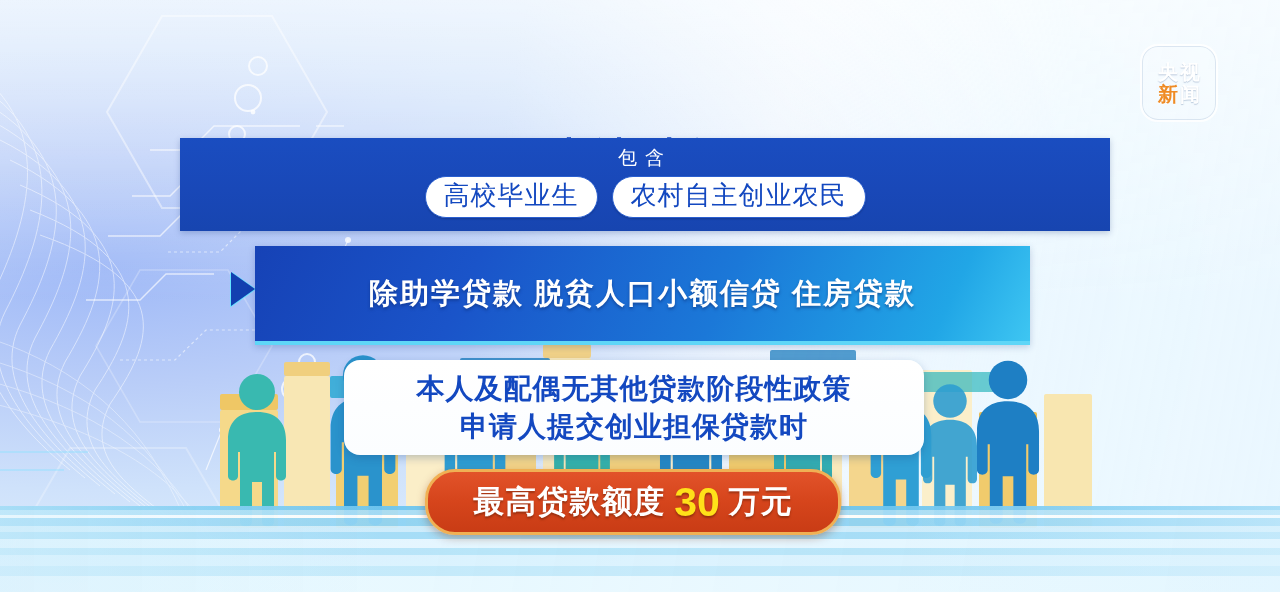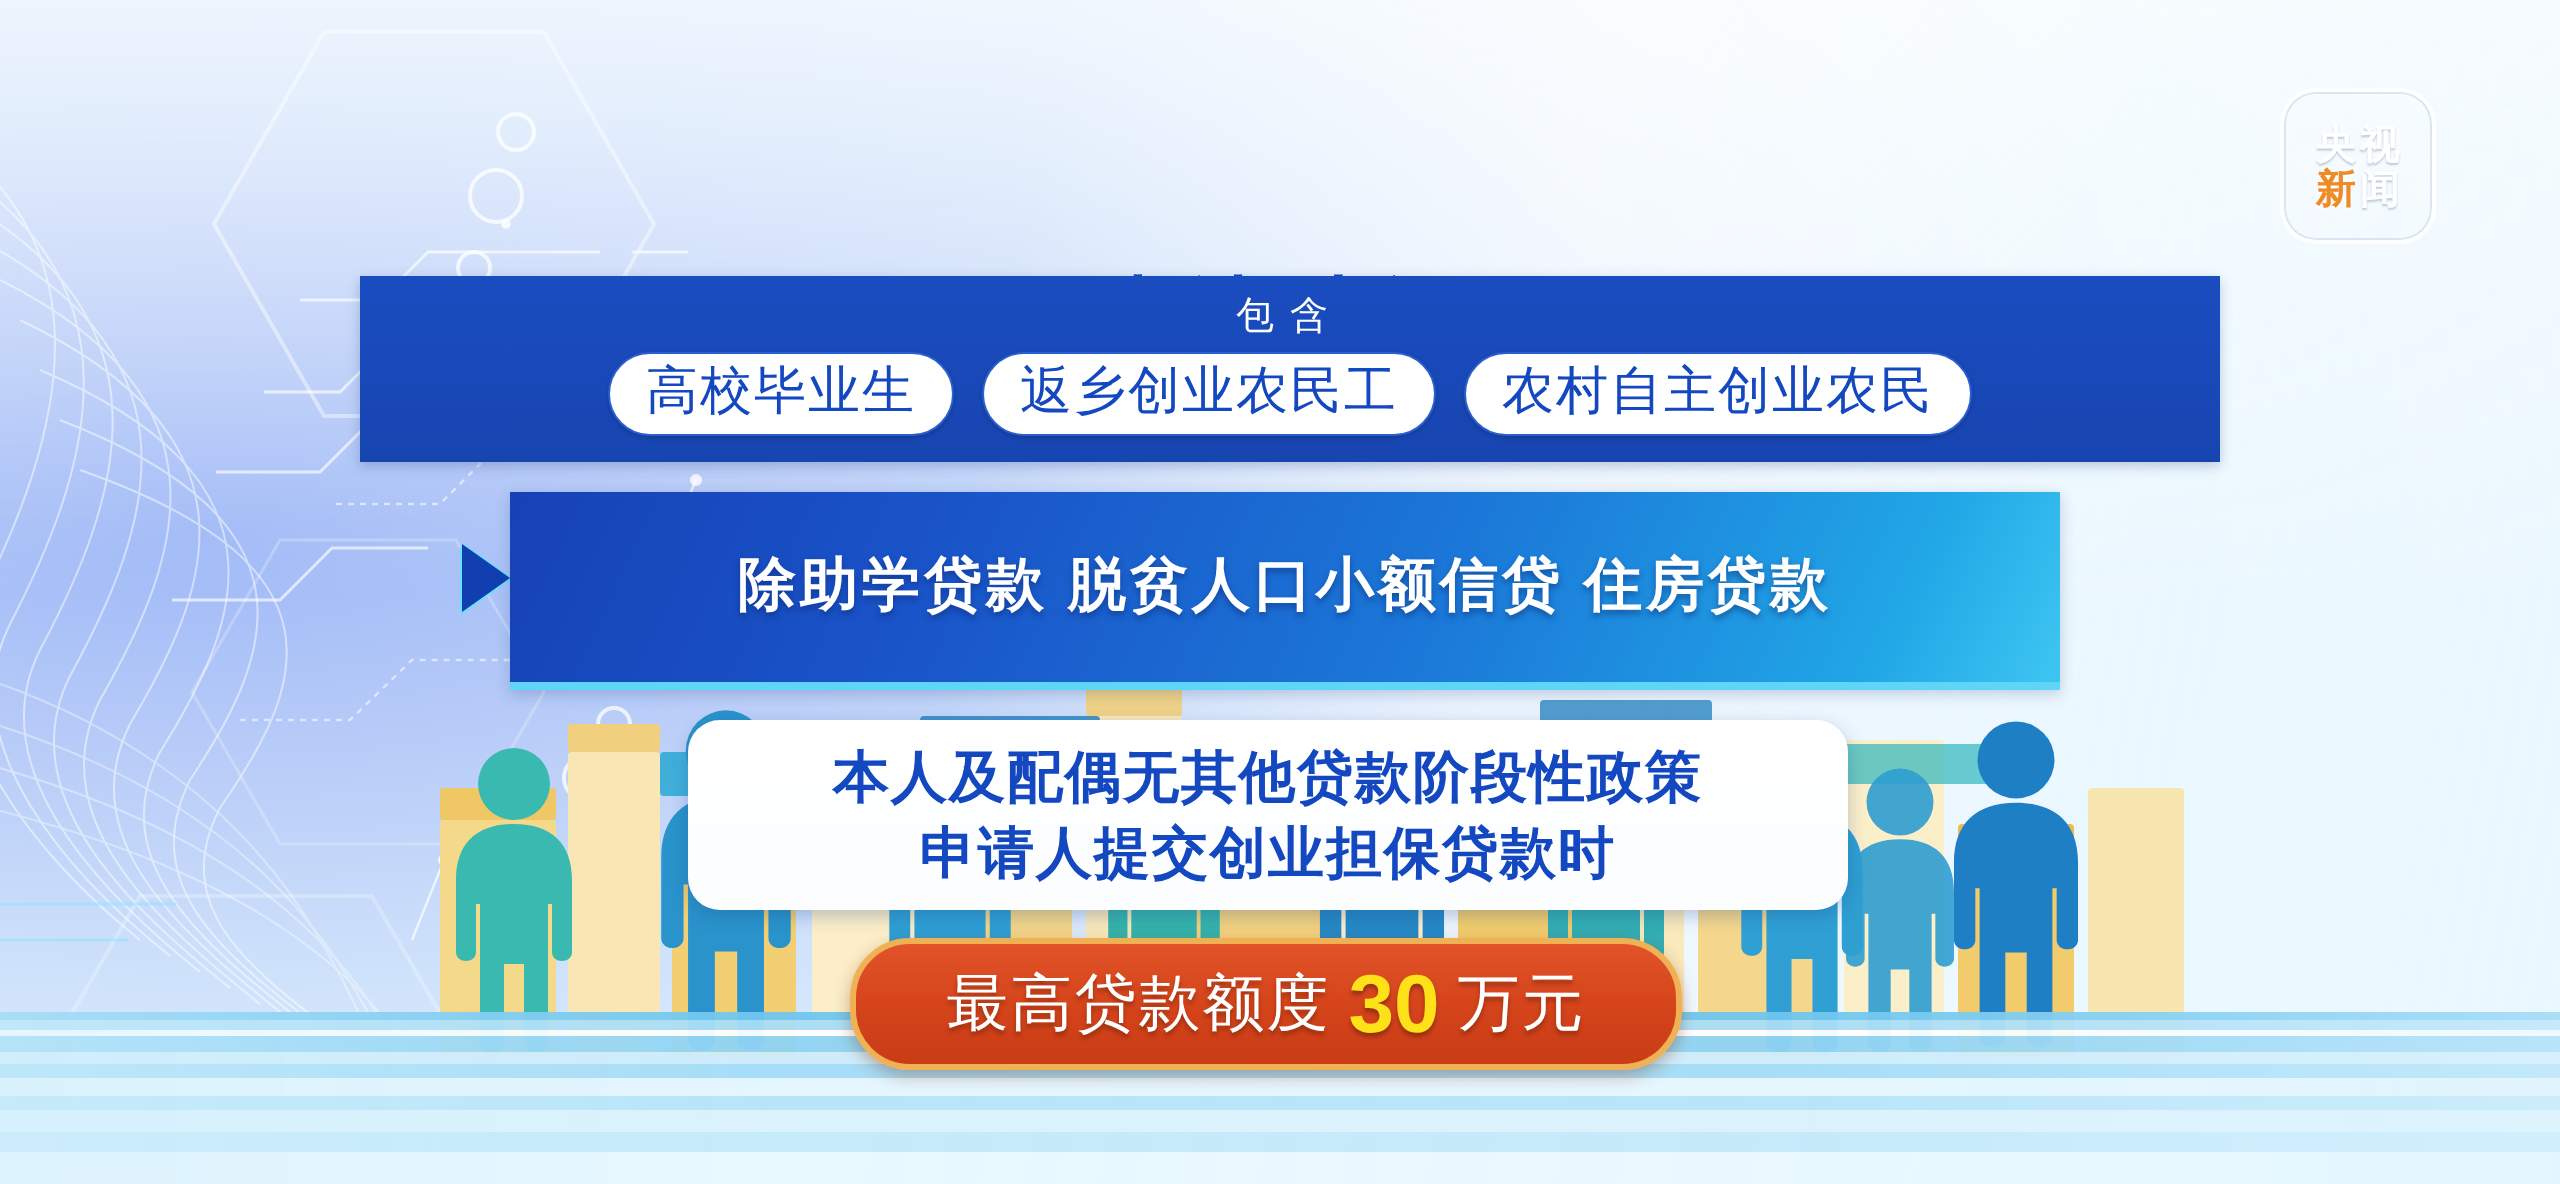--- a/index.html
+++ b/index.html
@@ -149,21 +149,21 @@
   }
 
   
   .orangepill{
     position:absolute;left:425px;top:469px;width:410px;height:60px;
     background:linear-gradient(180deg,#e2532a 0%,#d6451c 48%,#c93c15 100%);
     border:3px solid #f0b054;border-radius:30px;
     box-shadow:0 3px 8px rgba(120,40,10,.35);
     display:flex;align-items:center;justify-content:center;gap:6px;
   }
-  .op-text{color:#ffffff;font-weight:400;font-size:31px;letter-spacing:1px;
+  .op-text{color:#ffffff;font-weight:700;font-size:31px;letter-spacing:1px;
     text-shadow:0 2px 2px rgba(110,35,10,.55);text-align:center;}
   .op-num{color:#ffe119;font-weight:700;font-size:41px;letter-spacing:0;
     text-shadow:0 2px 2px rgba(110,35,10,.6);padding:0 3px;}
 </style>
 </head>
 <body>
 
 <div class="stage">
 
   <div class="bg-base"></div>
@@ -353,21 +353,20 @@
       <span class="nb-white">闻</span>
     </div>
   </div>
 
   <div class="headline">申请对象</div>
 
   <div class="panel1">
     <div class="p1-title">包含</div>
     <div class="p1-row">
       <span class="pill">高校毕业生</span>
-      <span class="pill">返乡创业农民工</span>
       <span class="pill">农村自主创业农民</span>
     </div>
   </div>
 
   <div class="arrow"></div>
 
   <div class="panel2">
     <div class="p2-line">除助学贷款  脱贫人口小额信贷  住房贷款</div>
   </div>
 

